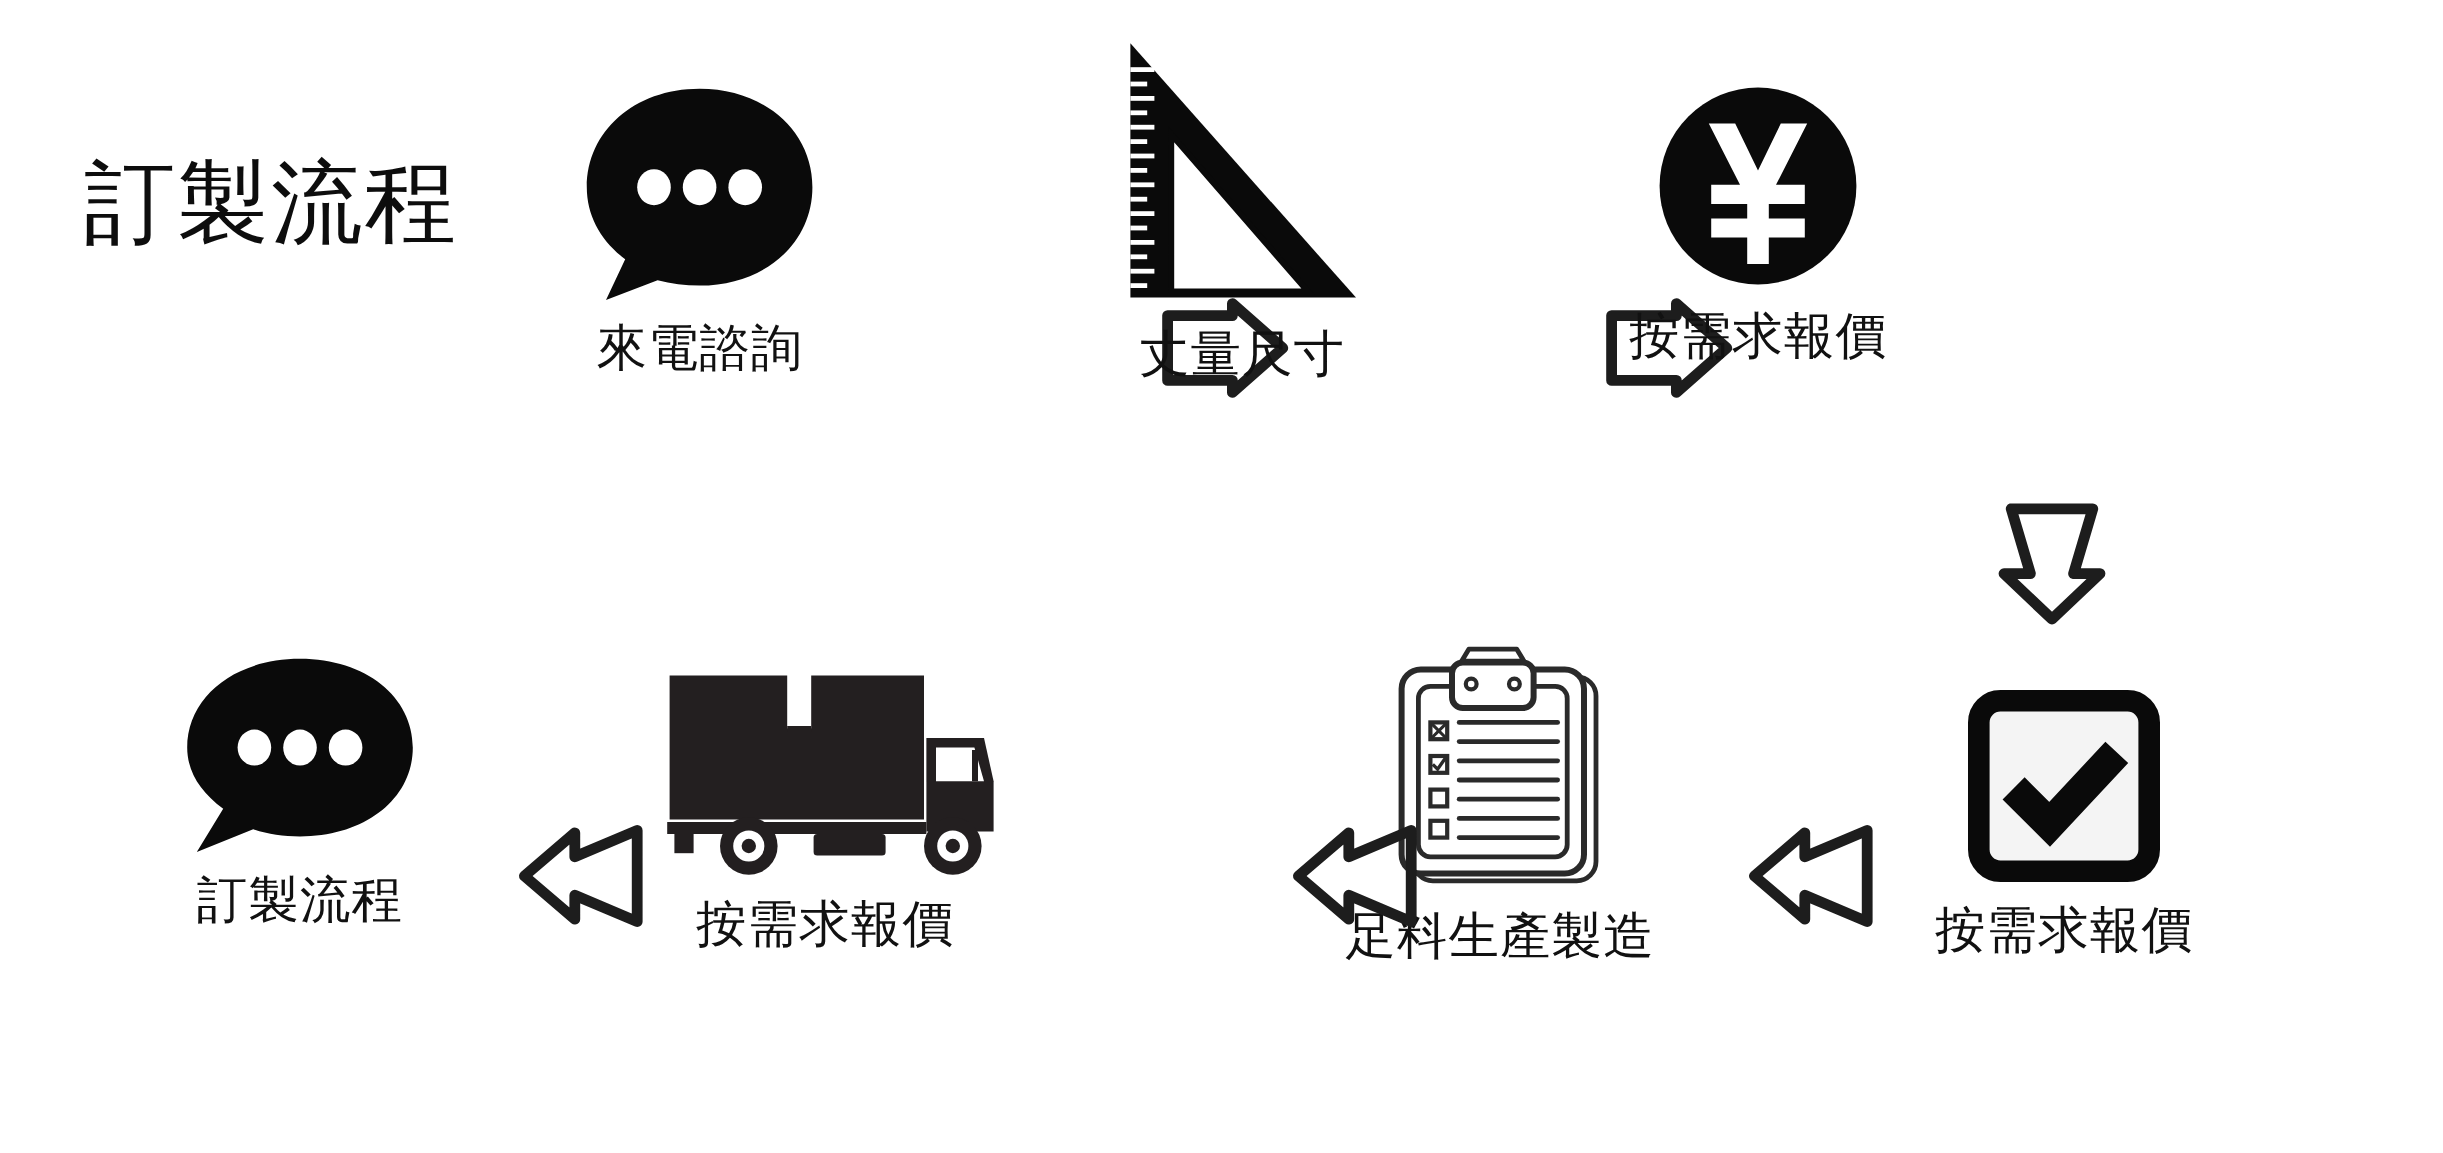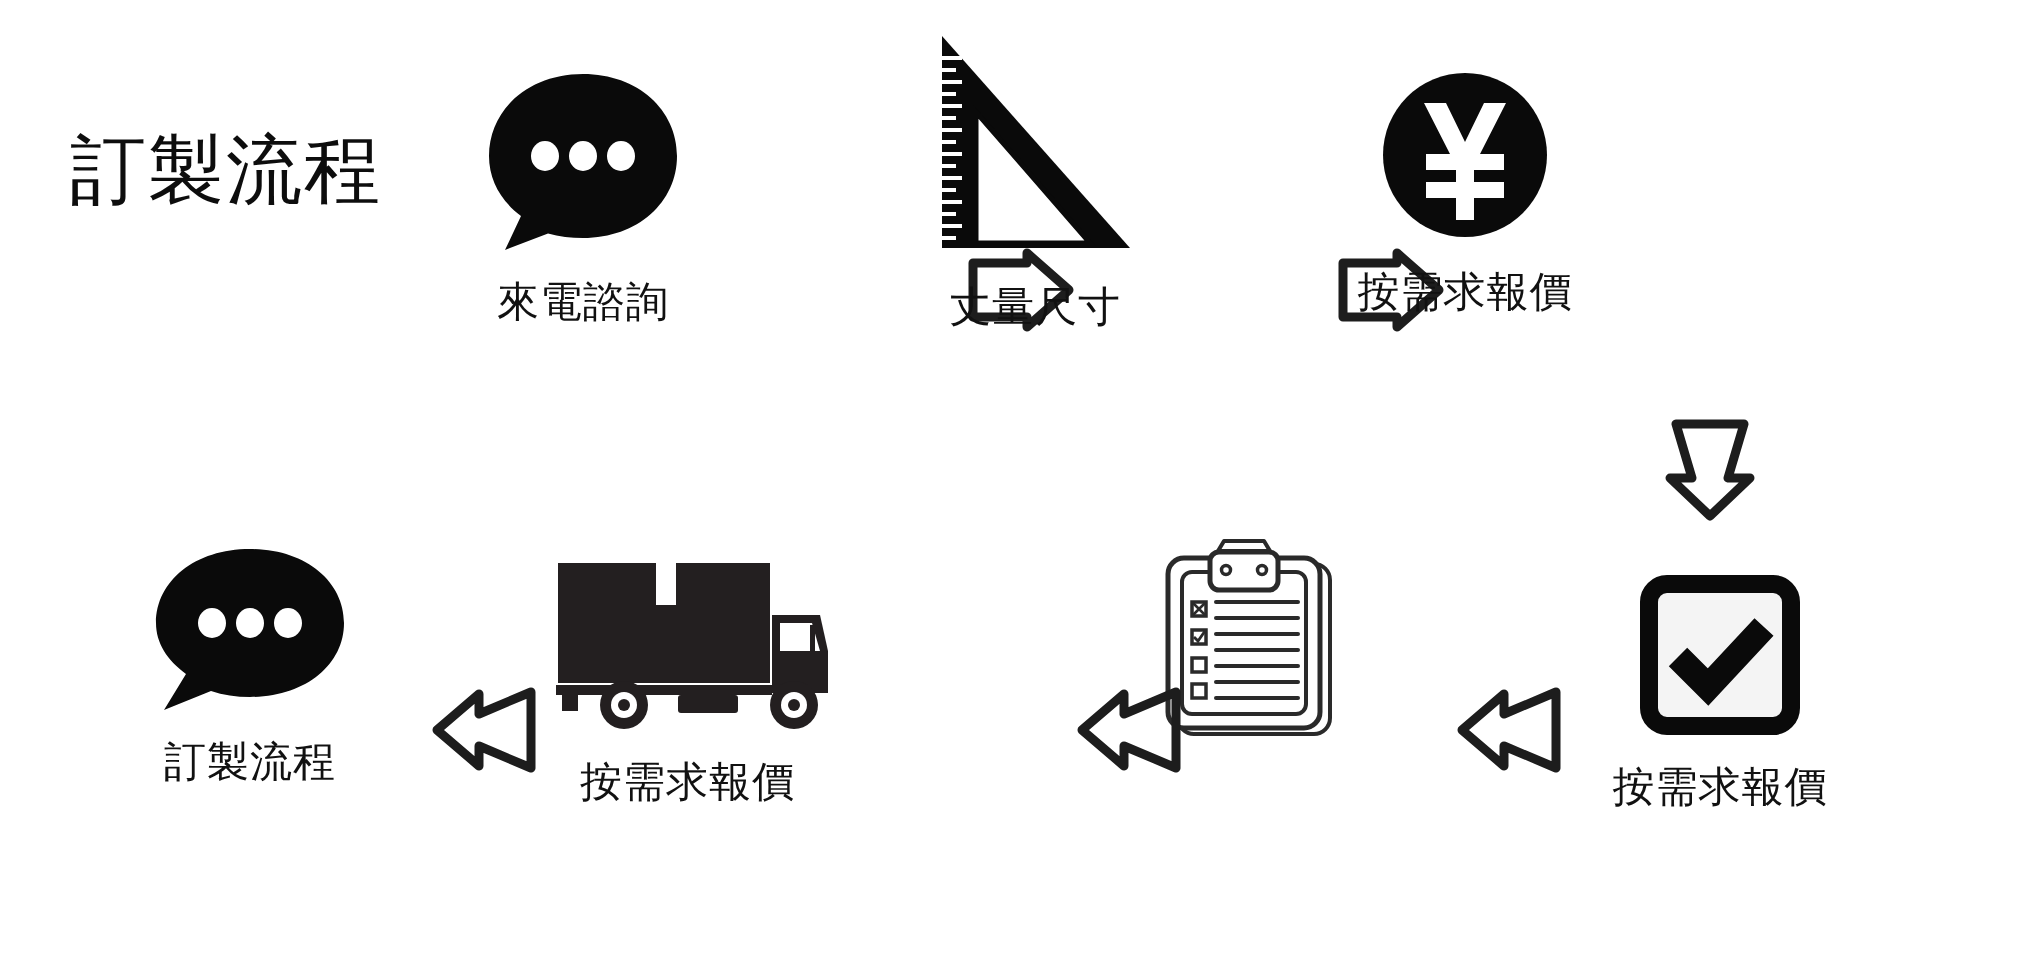--- a/index.html
+++ b/index.html
@@ -43,21 +43,21 @@
     flex-direction: column;
     align-items: center;
     justify-content: flex-start;
   }
   .step-icon {
     display: flex;
     align-items: center;
     justify-content: center;
   }
   .step-label {
-    margin-top: 24px;
+    margin-top: 12px;
     font-size: 42px;
     font-weight: 500;
     letter-spacing: 1px;
     color: #111111;
     white-space: nowrap;
     text-align: center;
   }
 
   
   .connector {
@@ -198,20 +198,21 @@
           <line x1="56" y1="62" x2="138" y2="62"></line>
           <line x1="56" y1="78" x2="138" y2="78"></line>
           <line x1="56" y1="94" x2="138" y2="94"></line>
           <line x1="56" y1="110" x2="138" y2="110"></line>
           <line x1="56" y1="126" x2="138" y2="126"></line>
           <line x1="56" y1="142" x2="138" y2="142"></line>
           <line x1="56" y1="158" x2="138" y2="158"></line>
         </g>
       </svg>
     </div>
+    <div class="step-label">足料生產製造</div>
   </div>
 
   <div class="connector" style="left:1070px; top:670px; width:120px; height:120px;">
     <svg width="108" height="92" viewBox="0 0 108 92" aria-hidden="true">
       <path d="M100 8 L48 30 L48 10 L6 46 L48 82 L48 62 L100 84 Z" fill="none" stroke="#1d1d1d" stroke-width="9" stroke-linejoin="round" stroke-linecap="round"></path>
     </svg>
   </div>
 
   <div class="step" style="left:455px; top:555px; width:465px;">
     <div class="step-icon">

